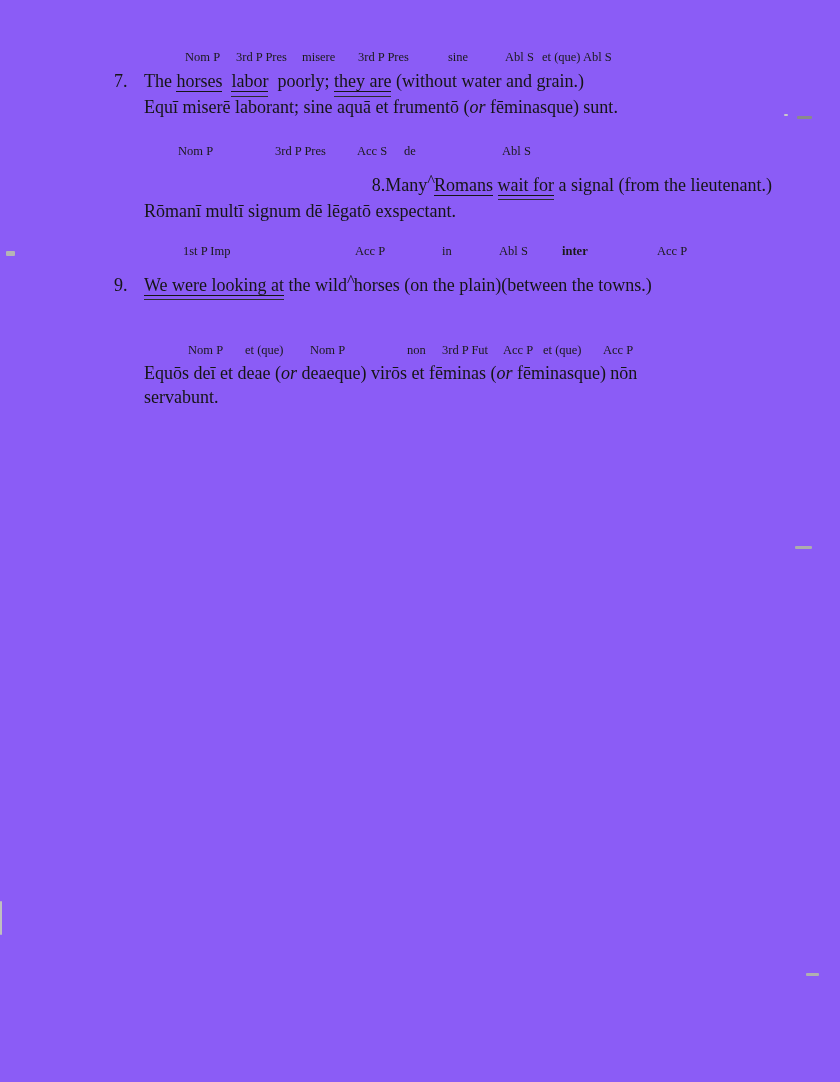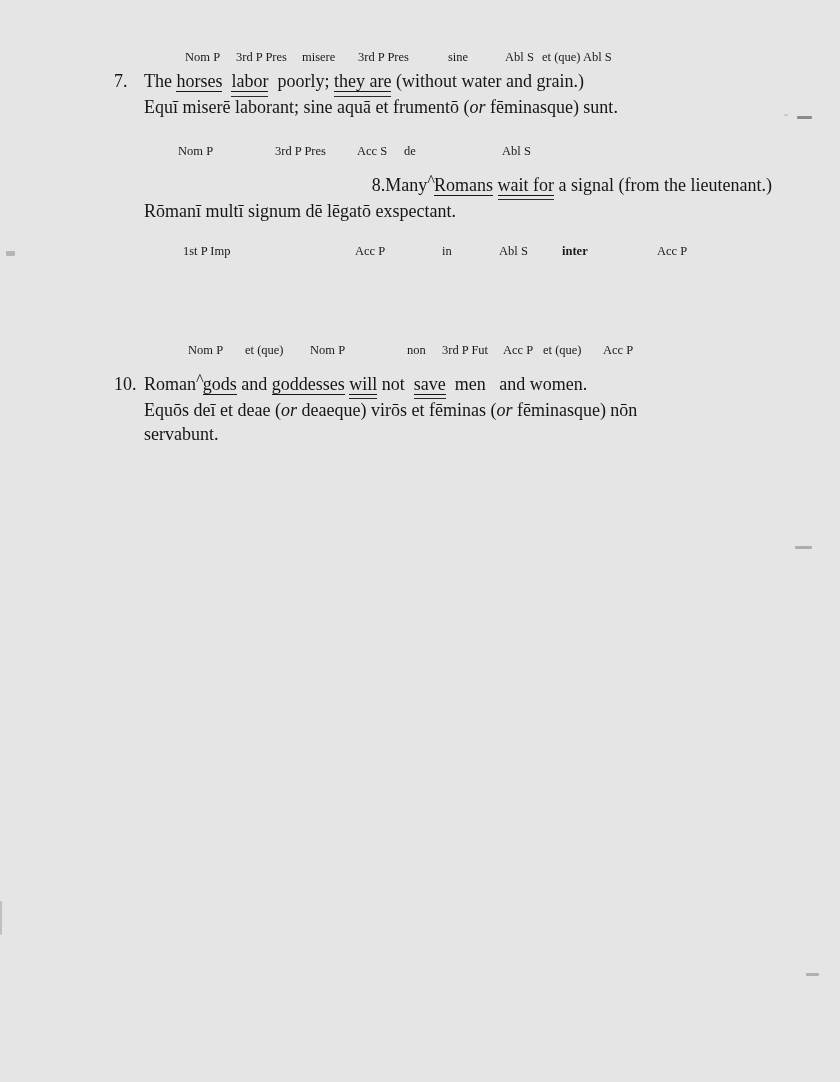--- a/index.html
+++ b/index.html
@@ -4,21 +4,21 @@
 <style>
   * { margin: 0; padding: 0; box-sizing: border-box; }
   html, body {
     width: 840px; height: 1082px;
     background: #ffffff;
     font-family: "Liberation Serif", "DejaVu Serif", serif;
   }
   .page {
     position: relative;
     width: 840px; height: 1082px;
-    background: #e5e5e5;
+    background: #8b5cf6;
     color: #151515;
     overflow: hidden;
   }
   .item {
     position: absolute;
     left: 112px;
     width: 660px;
   }
   .label-row {
     position: relative;
@@ -101,33 +101,33 @@
       </div>
       <div class="item" style="top: 244px;">
         <div class="label-row">
           <span class="glabel" style="left: 71px;">1st P Imp</span>
           <span class="glabel" style="left: 243px;">Acc P</span>
           <span class="glabel" style="left: 330px;">in</span>
           <span class="glabel" style="left: 387px;">Abl S</span>
           <span class="glabel" style="left: 450px; font-weight: bold;">inter</span>
           <span class="glabel" style="left: 545px;">Acc P</span>
         </div>
+        <div class="english" style="margin-top: 9px;"><span class="num">9.</span><span><span class="u2">We were looking at</span><span> the wild</span><span class="caret">^</span><span>horses (on the plain)(between the towns.)</span></span></div>
       </div>
       <div class="item" style="top: 343px;">
         <div class="label-row">
           <span class="glabel" style="left: 76px;">Nom P</span>
           <span class="glabel" style="left: 133px;">et (que)</span>
           <span class="glabel" style="left: 198px;">Nom P</span>
           <span class="glabel" style="left: 295px;">non</span>
           <span class="glabel" style="left: 330px;">3rd P Fut</span>
           <span class="glabel" style="left: 391px;">Acc P</span>
           <span class="glabel" style="left: 431px;">et (que)</span>
           <span class="glabel" style="left: 491px;">Acc P</span>
         </div>
-        <div class="english" style="margin-top: 9px;"><span class="num">10.</span><span><span>Roman</span><span class="caret">^</span><span class="u1">gods</span><span> and </span><span class="u1">goddesses</span><span> </span><span class="u2">will</span><span> not  </span><span class="u2">save</span><span>  men   and women.</span></span></div>
         <div class="latin" style="width: 566px;"><span>Equōs deī et deae (</span><span class="it">or</span><span> deaeque) virōs et fēminas (</span><span class="it">or</span><span> fēminasque) nōn servabunt.</span></div>
       </div>
     </div>
 <div class="mark" style="left: 784px; top: 114px; width: 4px; height: 2px; background: rgb(201, 201, 201);"></div>
     <div class="mark" style="left: 797px; top: 116px; width: 15px; height: 3px; background: rgb(138, 138, 138);"></div>
     <div class="mark" style="left: 6px; top: 251px; width: 9px; height: 5px; background: rgb(181, 181, 181);"></div>
     <div class="mark" style="left: 795px; top: 546px; width: 17px; height: 3px; background: rgb(173, 173, 173);"></div>
     <div class="mark" style="left: 0px; top: 901px; width: 2px; height: 34px; background: rgb(192, 192, 192);"></div>
     <div class="mark" style="left: 806px; top: 973px; width: 13px; height: 3px; background: rgb(176, 176, 176);"></div>
   </div>

